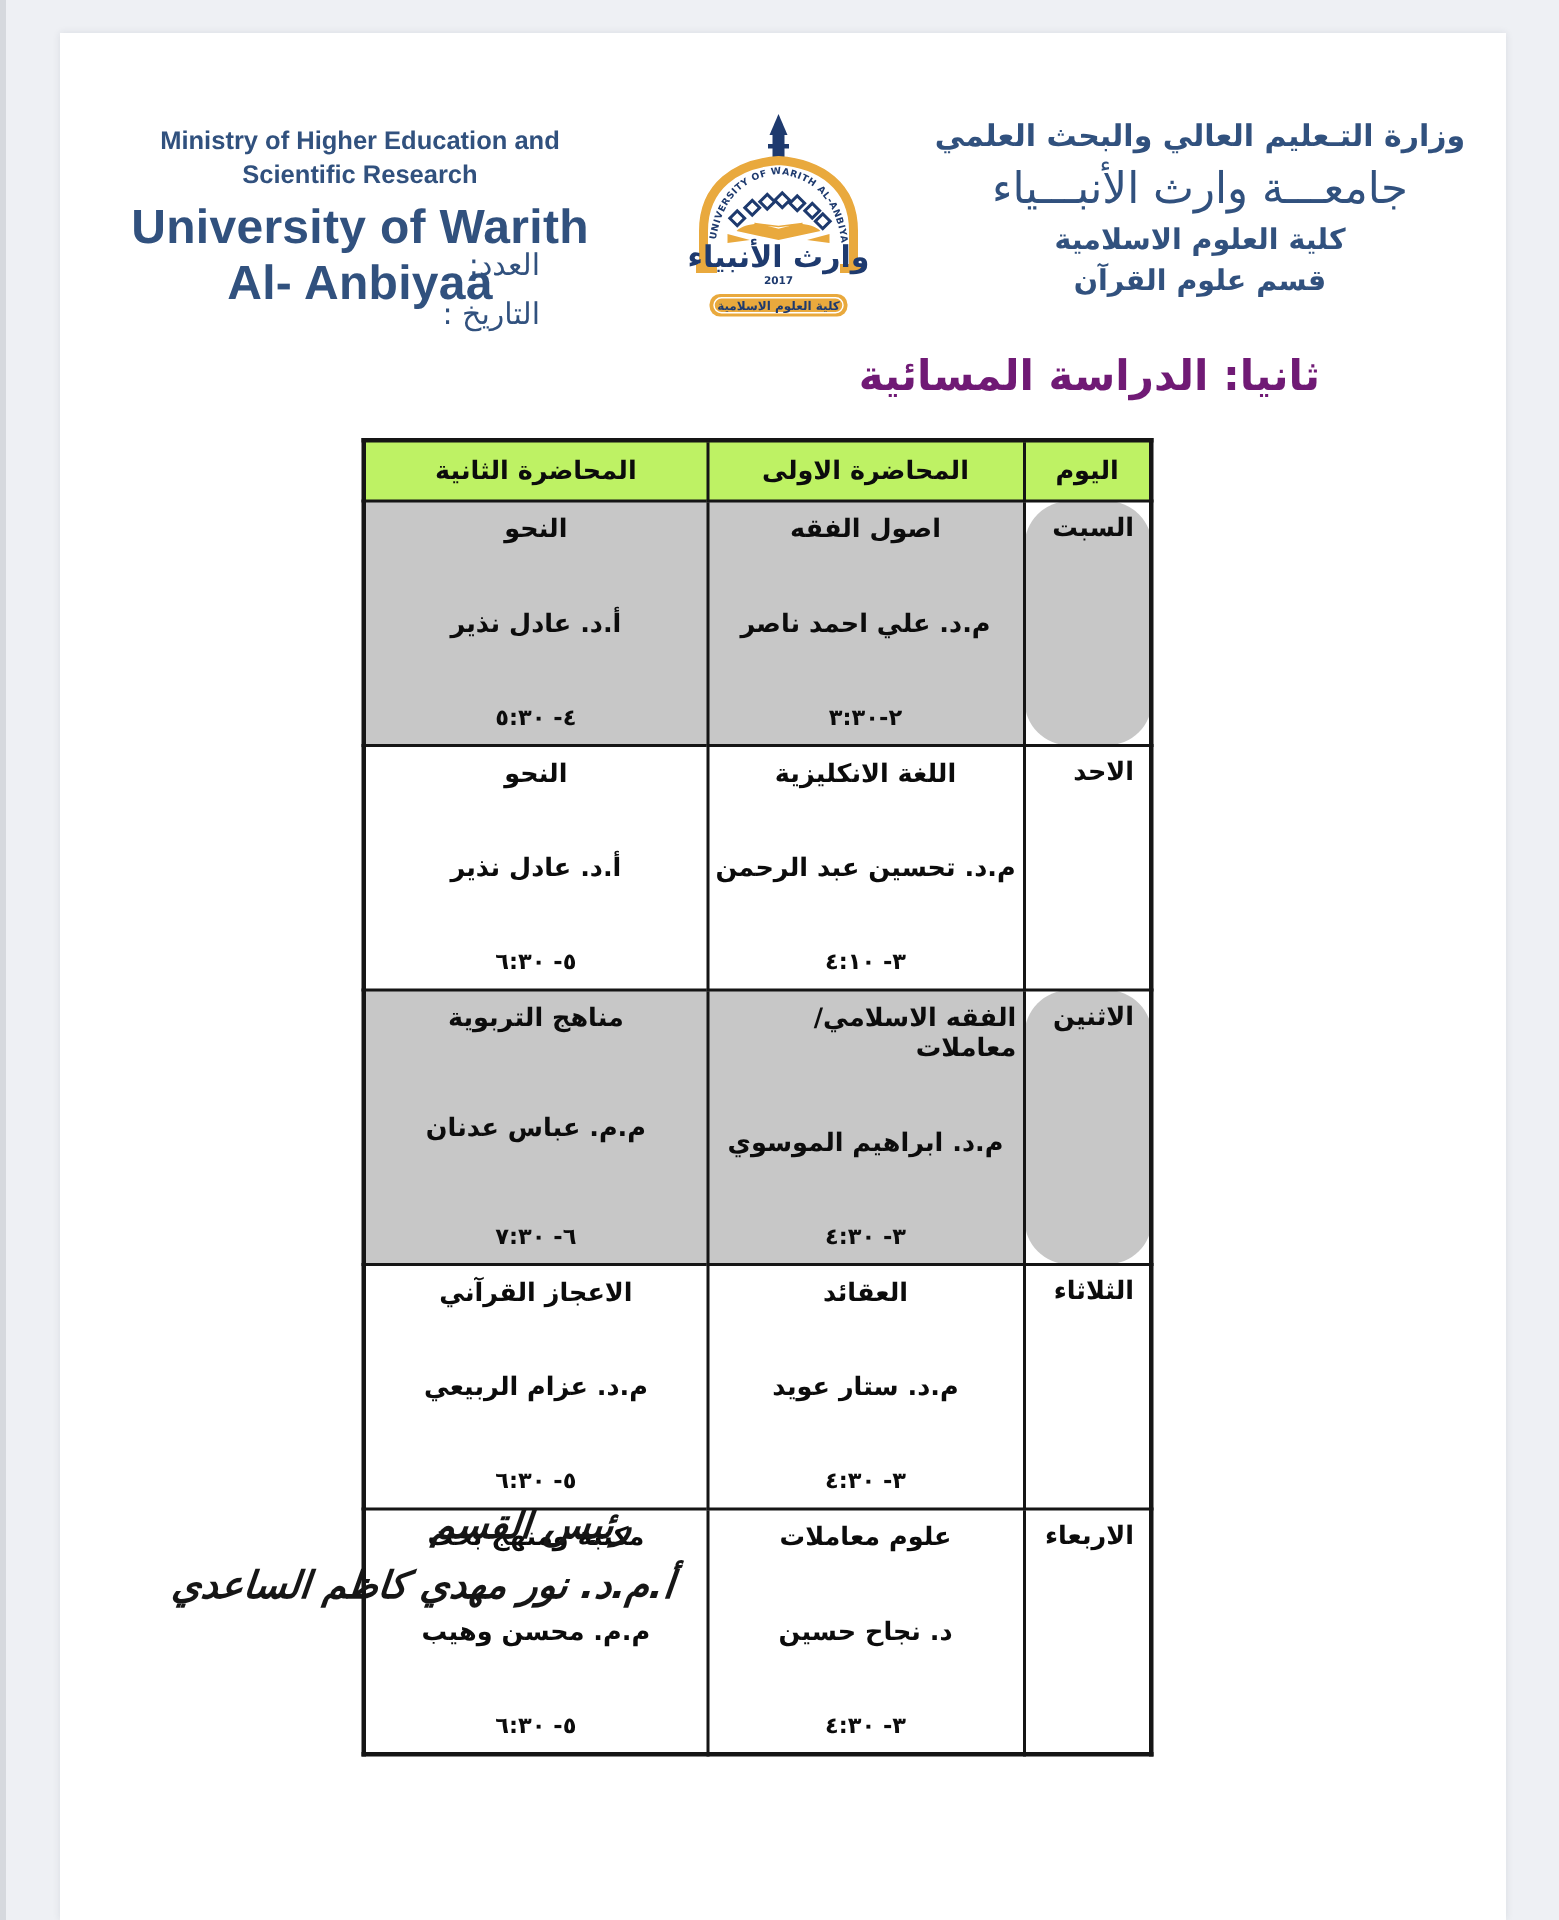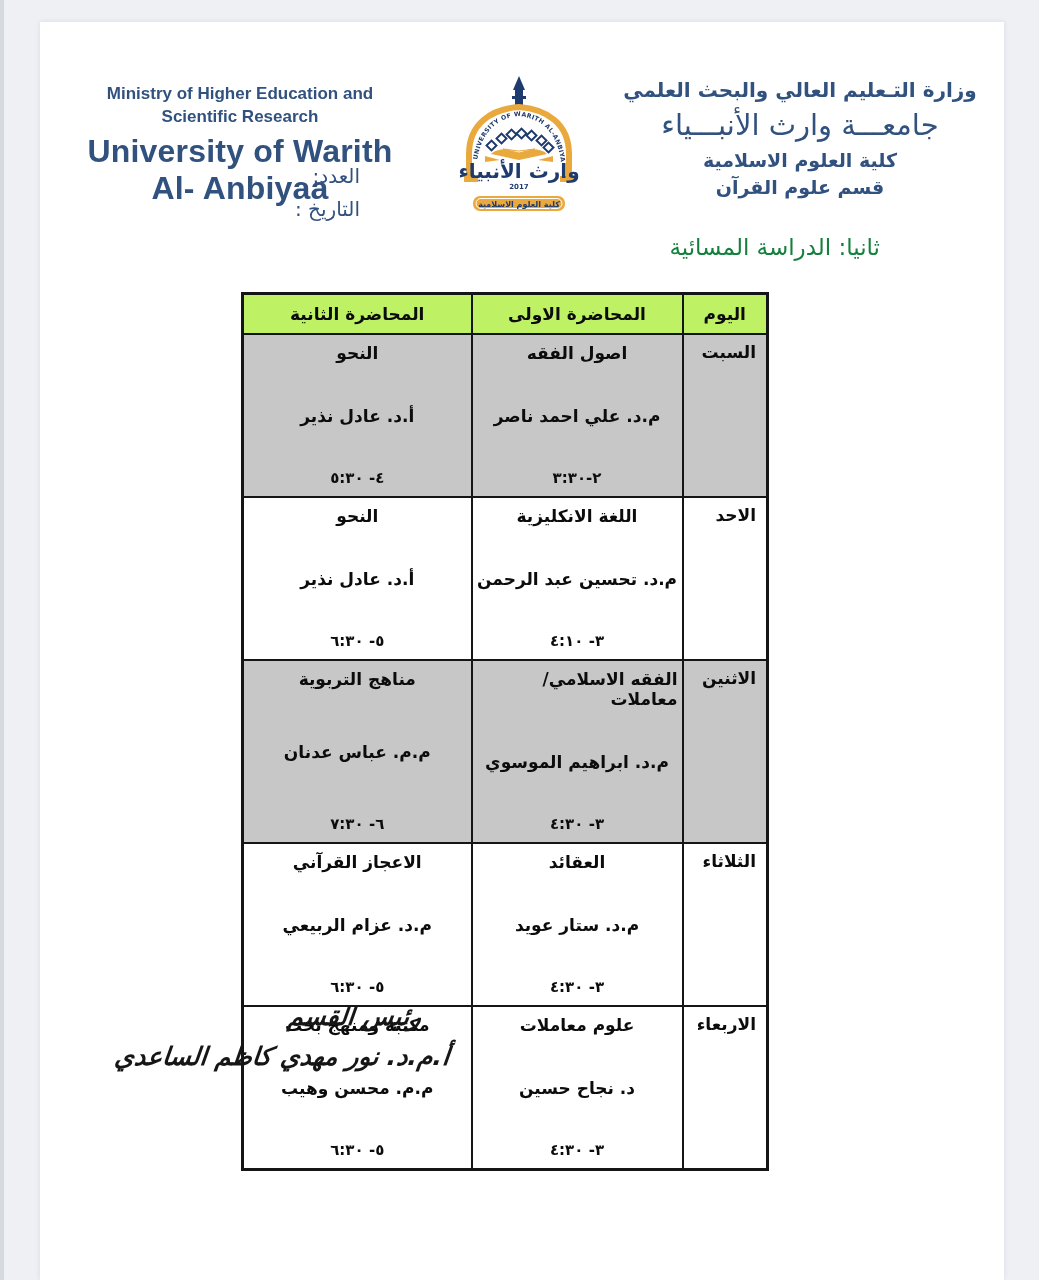--- a/index.html
+++ b/index.html
@@ -35,42 +35,42 @@
     text-align:center; direction:rtl; color:#31517e;
   }
   .hdr-right .r1 { font-size:20px; font-weight:600; }
   .hdr-right .r2 { font-size:29px; font-weight:500; margin-top:6px; }
   .hdr-right .r3 { font-size:19px; font-weight:600; margin-top:7px; }
   .hdr-right .r4 { font-size:19px; font-weight:600; margin-top:5px; }
 
   
   .sec-title {
     position:absolute; right:124px; top:212px;
-    direction:rtl; font-size:23px; font-weight:400; color:#15803d;
+    direction:rtl; font-size:28px; font-weight:700; color:#701a75;
   }
 
   
   .sched {
     position:absolute; left:201px; top:270px;
     direction:rtl; border-collapse:collapse; table-layout:fixed;
     border:3px solid #151515;
   }
   .sched col.c-day { width:85px; }
   .sched col.c-first { width:211px; }
   .sched col.c-second { width:229px; }
   .sched th, .sched td { border:2px solid #151515; }
   .sched th {
     height:40px; font-size:17px; font-weight:800; color:#0c0c0c;
     text-align:center; vertical-align:middle; background:#bef264;
   }
   .sched td { height:102px; background:#ffffff; }
   tr.shaded td { background:#c7c7c7; }
   .day-cell {
     vertical-align:top; text-align:right;
-    padding:7px 10px 0 0; font-size:17px; font-weight:800; color:#0c0c0c;
+    padding:7px 10px 0 0; font-size:17px; font-weight:800; color:#0c0c0c;border-radius:30px;
   }
   .cellbox {
     height:100%; display:flex; flex-direction:column;
     align-items:center; justify-content:space-between;
     padding:8px 4px 9px 4px;
     gap:43px;
   }
   .subj  { font-size:17px; font-weight:800; color:#0c0c0c; }
   .teach { font-size:17px; font-weight:800; color:#0c0c0c; }
   .time  { font-size:15px; font-weight:800; color:#0c0c0c; letter-spacing:1px; }

